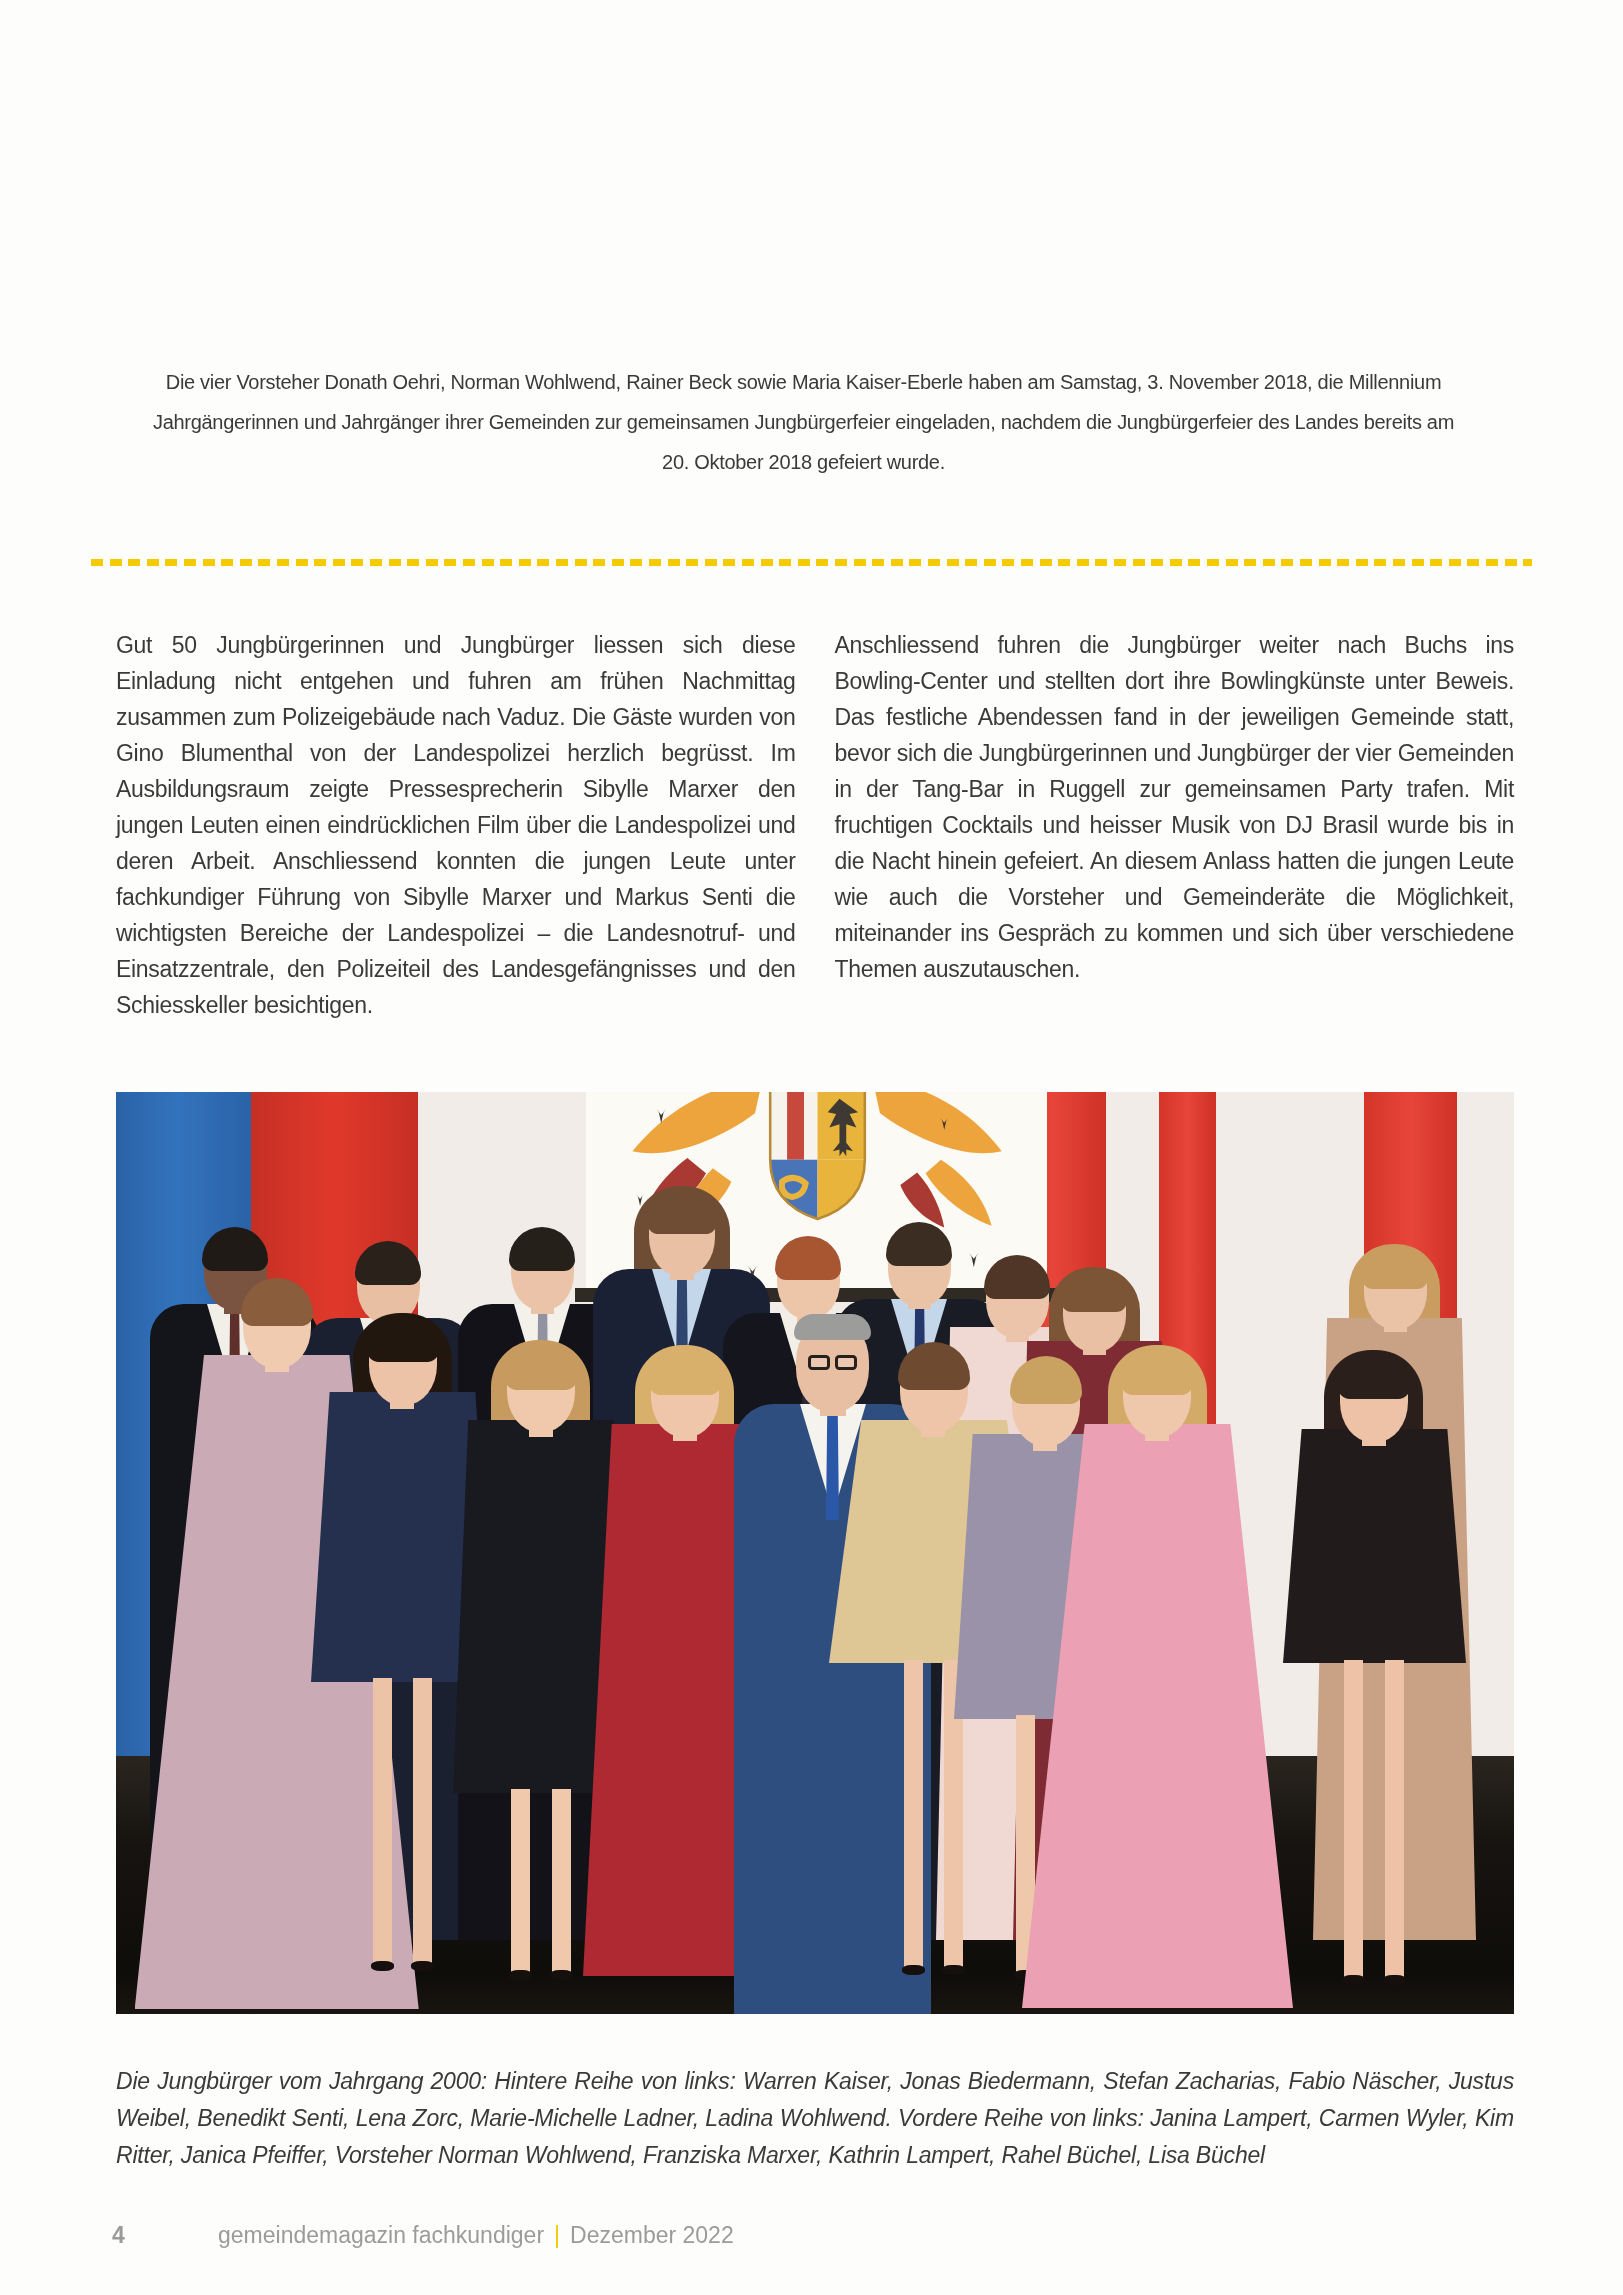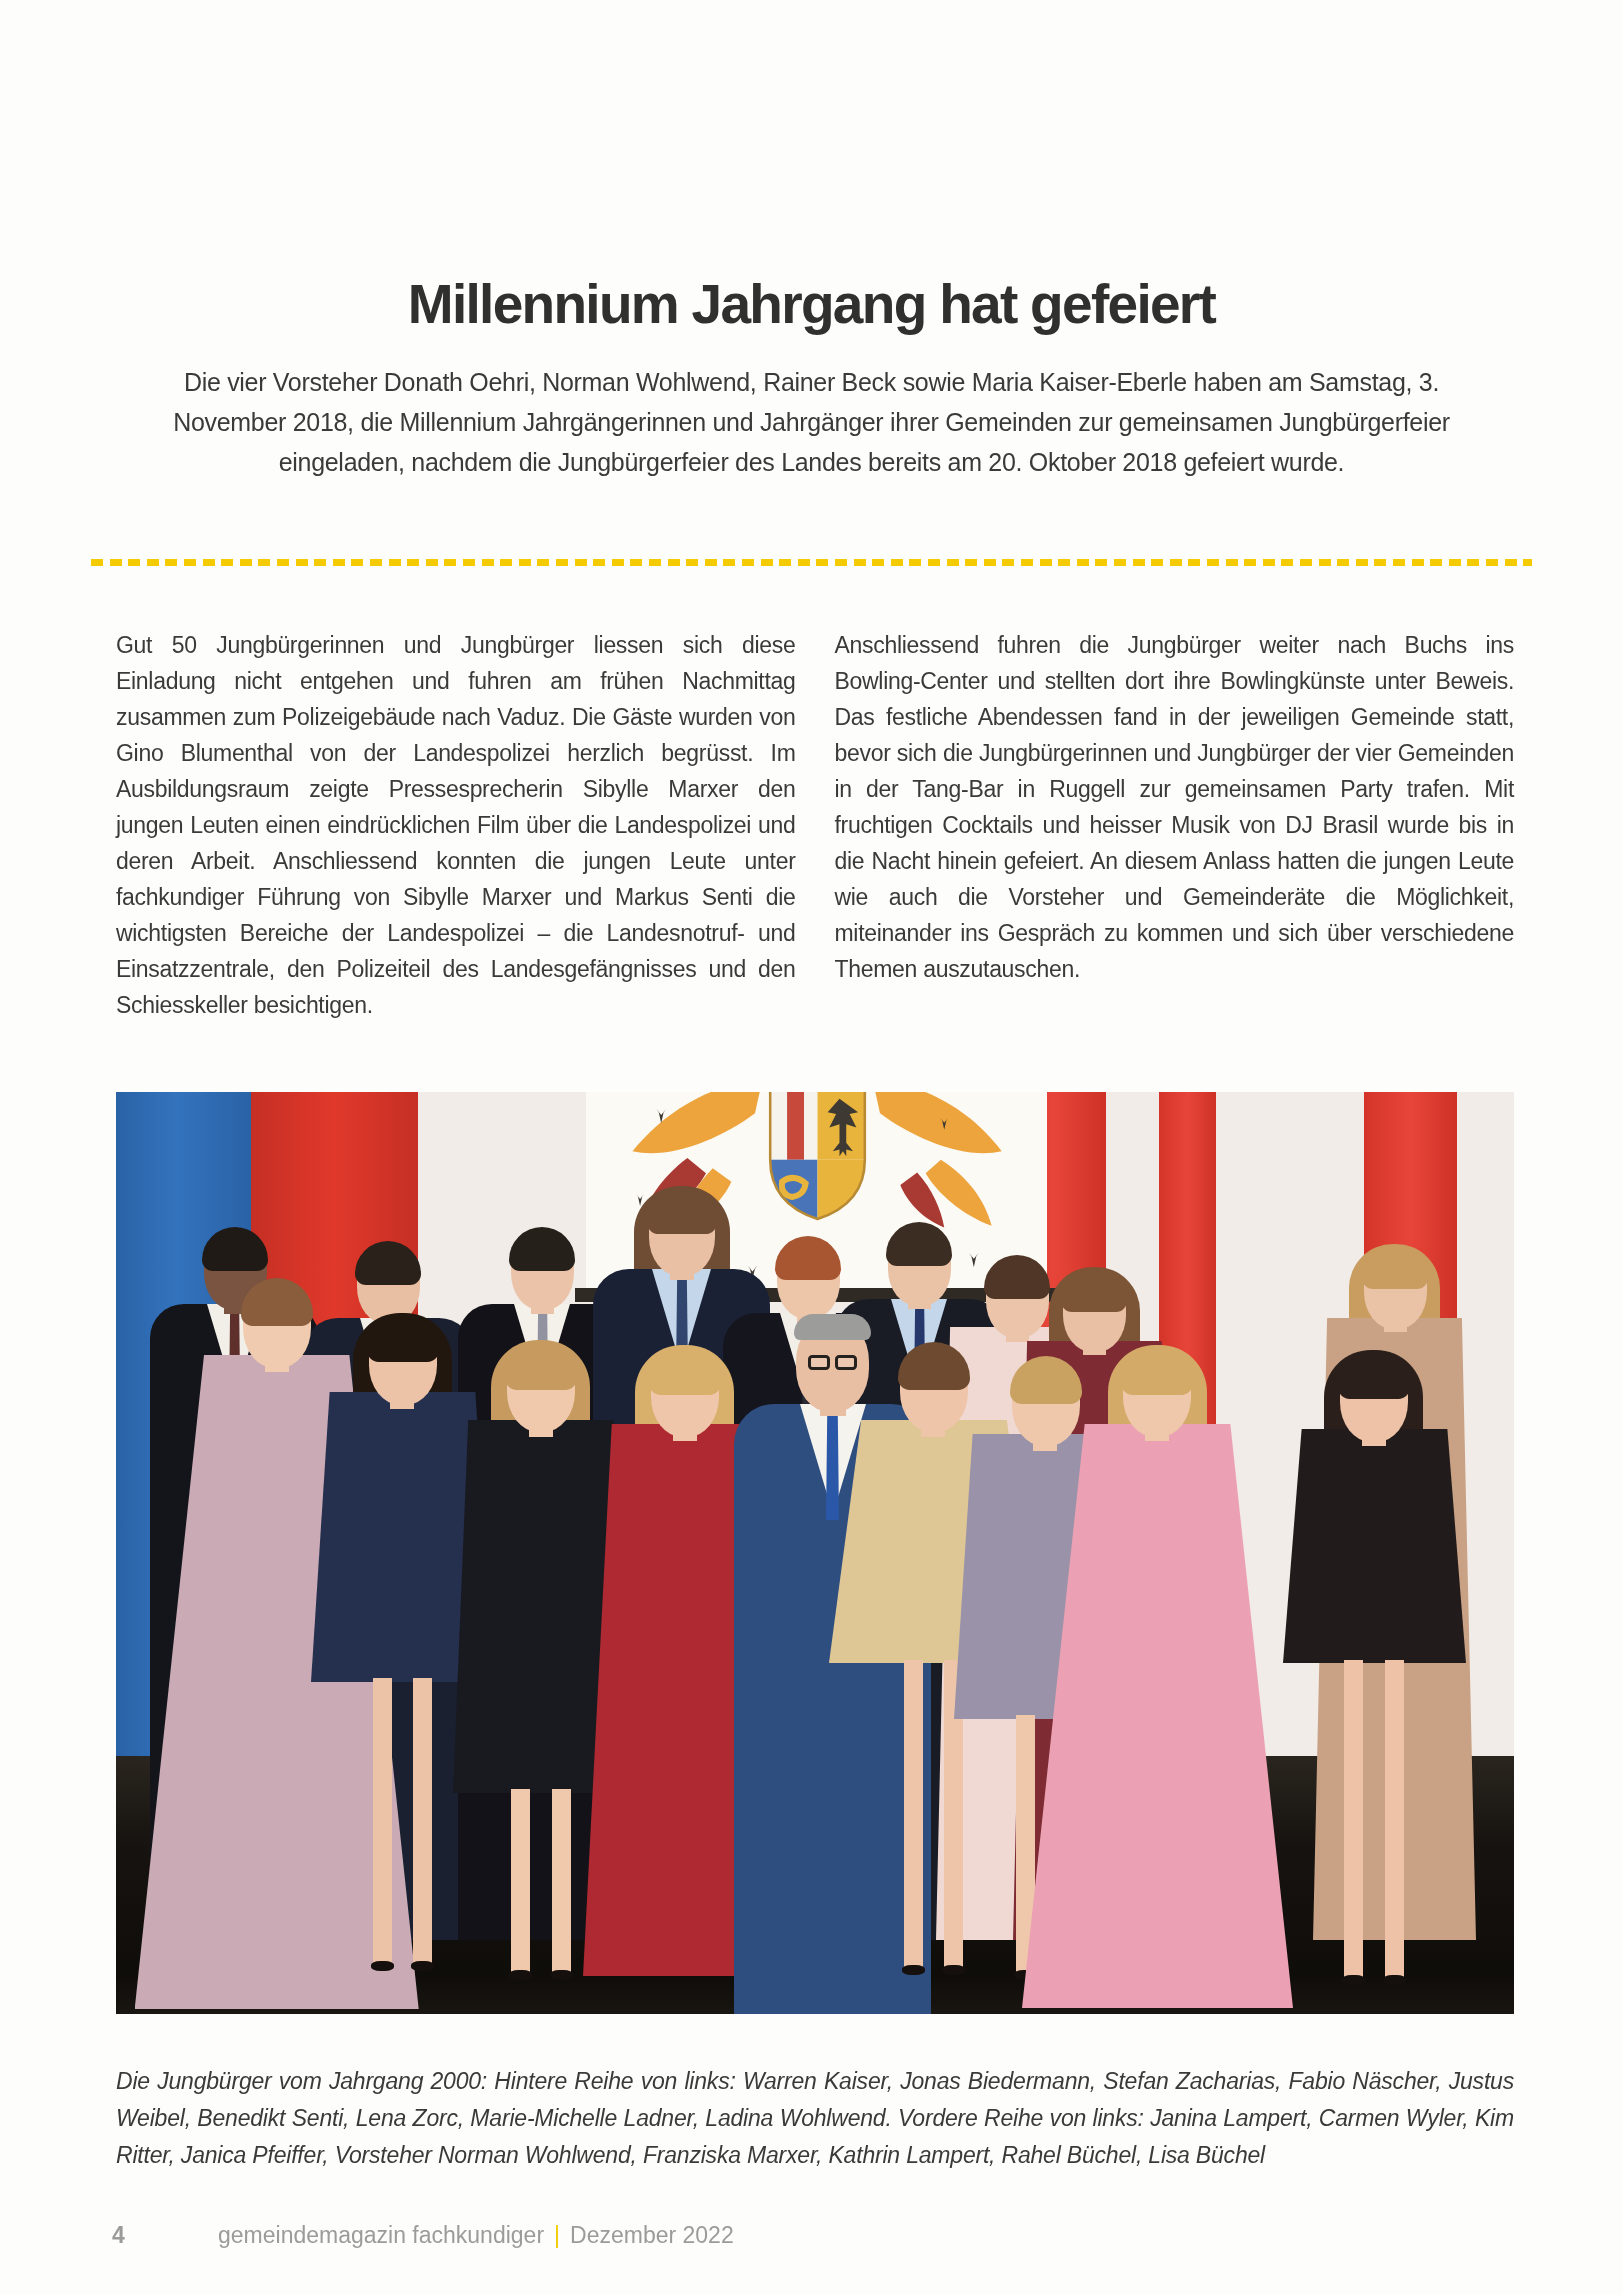--- a/index.html
+++ b/index.html
@@ -17,22 +17,22 @@
     background:var(--accent-yellow,#fbd800);
     color:#ffffff;font-size:28px;font-weight:bold;line-height:51px;
     padding-left:112px;box-sizing:border-box;letter-spacing:-0.4px;
   }
   .title{
     position:absolute;top:272px;left:0;width:100%;
     text-align:center;font-size:55px;font-weight:bold;
     letter-spacing:-1.7px;color:var(--title-color,#30302e);margin:0;
   }
   .intro{
-    position:absolute;top:362px;left:156px;width:1311px;
-    text-align:center;font-size:25px;line-height:40px;
+    position:absolute;top:362px;left:148px;width:1311px;
+    text-align:center;font-size:20px;line-height:40px;
     letter-spacing:-0.3px;margin:0;
   }
   .divider{
     position:absolute;top:559px;left:91px;width:1441px;height:6.8px;
     background:repeating-linear-gradient(90deg,
       var(--divider-yellow,#f6ce00) 0 12px, transparent 12px 18.6px);
   }
   .columns{
     position:absolute;top:627px;left:116px;width:1398px;
     display:flex;gap:39px;
@@ -79,21 +79,20 @@
   .pagenum{position:absolute;left:112px;top:0;font-weight:bold;}
   .footer-text{position:absolute;left:218px;top:0;display:flex;gap:10px;}
   .sep{color:var(--divider-yellow,#f6ce00);}
 </style>
 </head>
 <body>
 
 <div class="page">
 
 
-  <h1 class="title">Millennium Jahrgang hat gefeiert</h1>
 
   <p class="intro">Die vier Vorsteher Donath Oehri, Norman Wohlwend, Rainer Beck sowie Maria Kaiser-Eberle haben am Samstag, 3. November 2018, die Millennium Jahrgängerinnen und Jahrgänger ihrer Gemeinden zur gemeinsamen Jungbürgerfeier eingeladen, nachdem die Jungbürgerfeier des Landes bereits am 20. Oktober 2018 gefeiert wurde.</p>
 
   <div class="divider"></div>
 
   <div class="columns">
     <p class="col">Gut 50 Jungbürgerinnen und Jungbürger liessen sich diese Einladung nicht entgehen und fuhren am frühen Nachmittag zusammen zum Polizeigebäude nach Vaduz. Die Gäste wurden von Gino Blumenthal von der Landespolizei herzlich begrüsst. Im Ausbildungsraum zeigte Pressesprecherin Sibylle Marxer den jungen Leuten einen eindrücklichen Film über die Landespolizei und deren Arbeit. Anschliessend konnten die jungen Leute unter fachkundiger Führung von Sibylle Marxer und Markus Senti die wichtigsten Bereiche der Landespolizei – die Landesnotruf- und Einsatzzentrale, den Polizeiteil des Landesgefängnisses und den Schiesskeller besichtigen.</p>
     <p class="col">Anschliessend fuhren die Jungbürger weiter nach Buchs ins Bowling-Center und stellten dort ihre Bowlingkünste unter Beweis. Das festliche Abendessen fand in der jeweiligen Gemeinde statt, bevor sich die Jungbürgerinnen und Jungbürger der vier Gemeinden in der Tang-Bar in Ruggell zur gemeinsamen Party trafen. Mit fruchtigen Cocktails und heisser Musik von DJ Brasil wurde bis in die Nacht hinein gefeiert. An diesem Anlass hatten die jungen Leute wie auch die Vorsteher und Gemeinderäte die Möglichkeit, miteinander ins Gespräch zu kommen und sich über verschiedene Themen auszutauschen.</p>
   </div>
 

